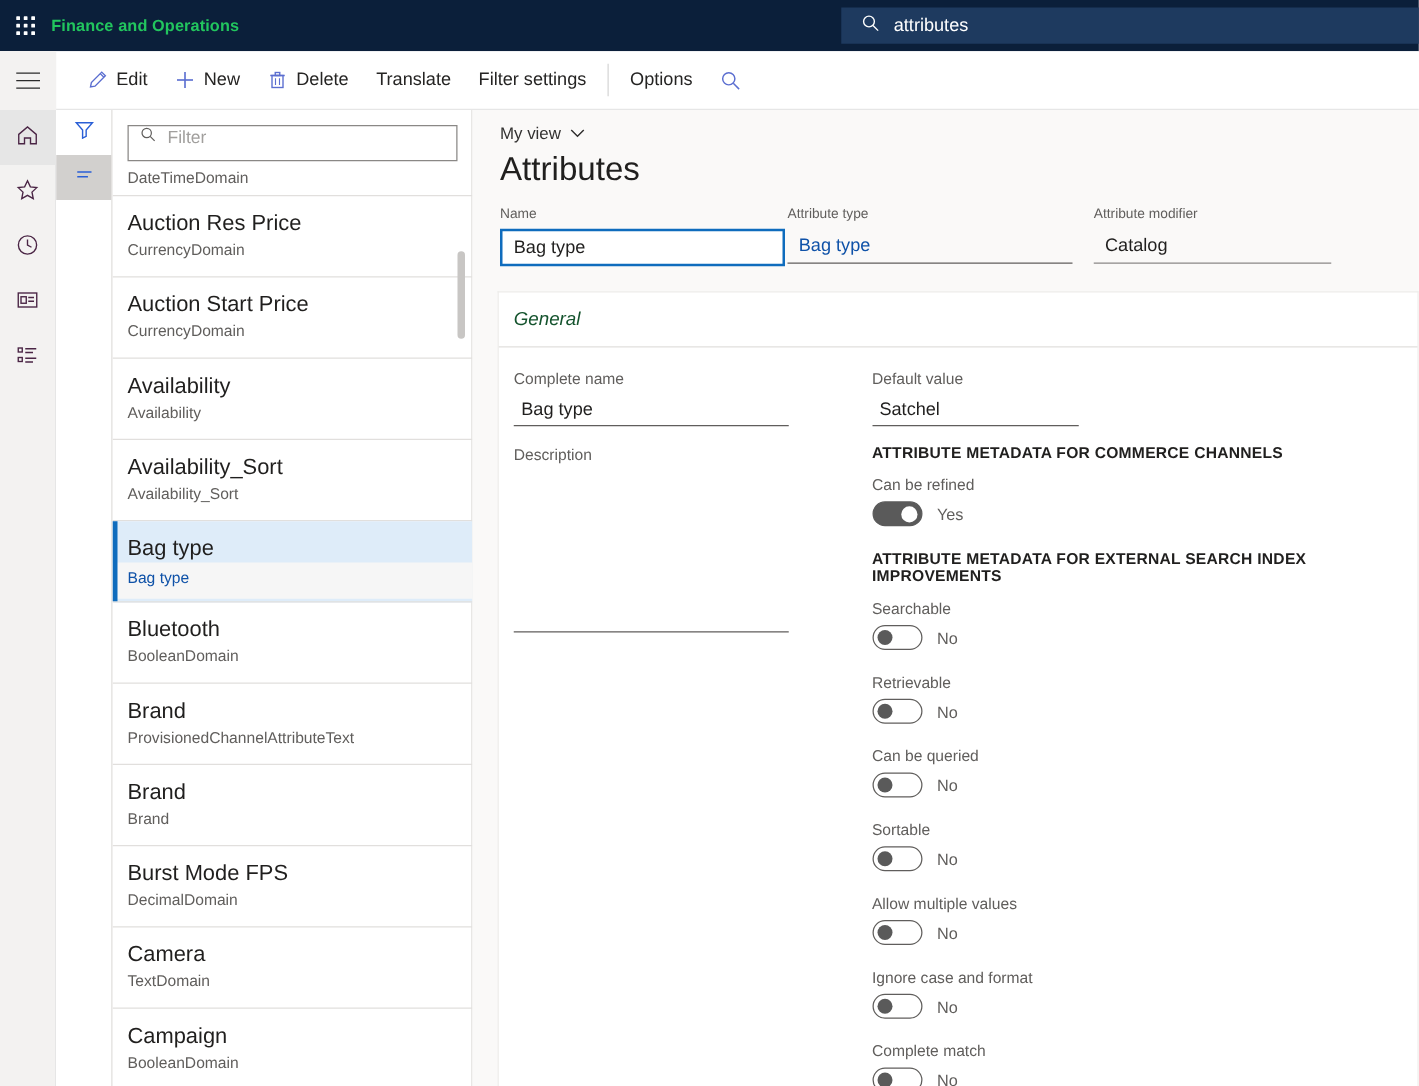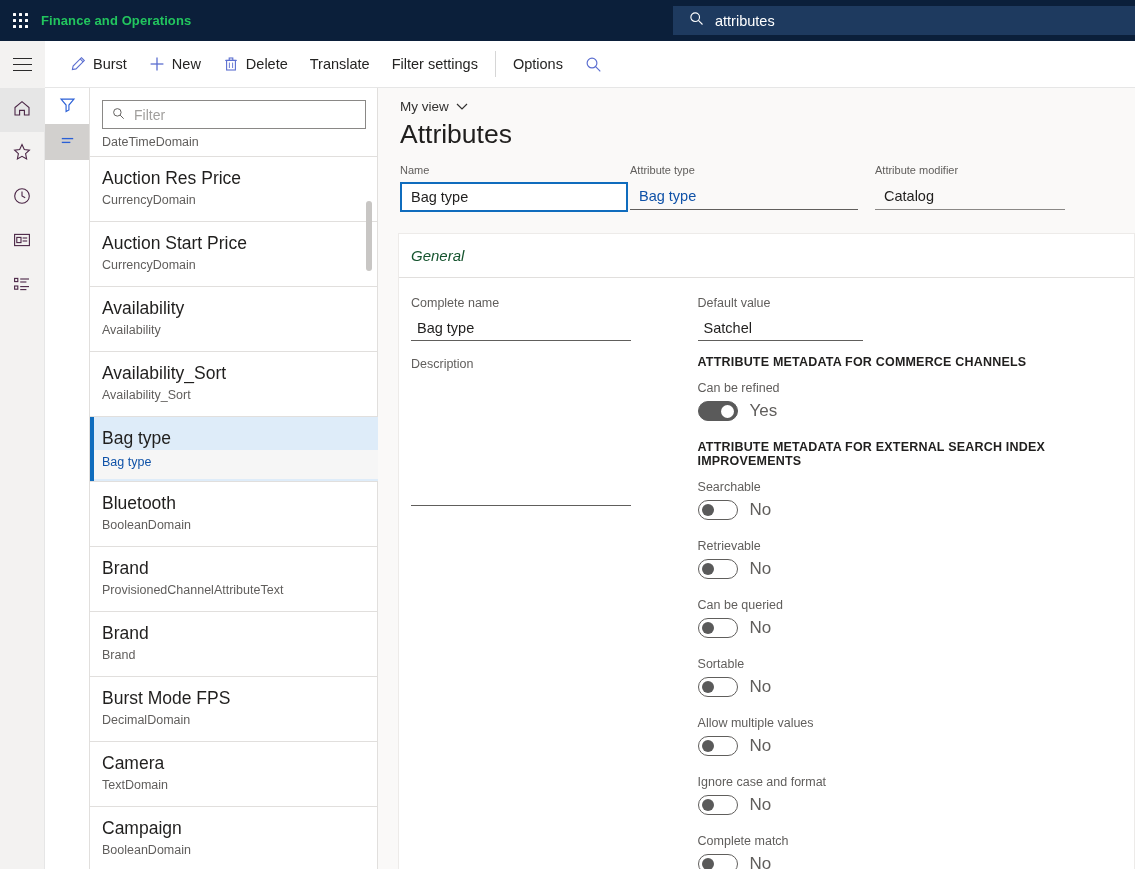--- a/index.html
+++ b/index.html
@@ -110,21 +110,21 @@
 
   .listbody {
     position: absolute; left: 45px; top: 0;
     width: 288px; height: 781px;
     overflow: hidden;
   }
   .filterbox {
     margin: 12px 12px 0 12px;
     height: 29px;
     border: 1px solid #8a8886;
-    display: flex; align-items: center;
+    display: flex; align-items: flex-start;
     padding-left: 9px;
     background: #ffffff;
   }
   .filterbox .mag { margin-right: 9px; }
   .filterbox .ph { color: #a19f9d; font-size: 14px; }
 
   .list-scroll { position: relative; margin-top: 6px; }
   .list-partial {
     padding: 0 0 7px 12px;
     font-size: 12.5px; color: #605e5c;
@@ -256,21 +256,21 @@
     position: absolute; left: 3px; top: 3px;
     width: 12px; height: 12px; border-radius: 50%;
     background: #5a5a5a;
   }
   .toggle.on { background: #5a5a5a; border: 1px solid #5a5a5a; }
   .toggle.on .knob {
     position: absolute; right: 3px; top: 3px;
     width: 13px; height: 13px; border-radius: 50%;
     background: #ffffff;
   }
-  .tgl-text { font-size: 17px; color: #605e5c; margin-left: 12px; }
+  .tgl-text { font-size: 13px; color: #605e5c; margin-left: 12px; }
 </style>
 </head>
 <body>
 
 <div class="topbar">
   <div class="waffle">
     <div class="waffle-grid">
       <i></i>
         <i></i>
         <i></i>
@@ -305,21 +305,21 @@
   </div>
   <div class="cmd-items">
 
     <div class="cmd-btn">
       <span class="ci">
         <svg width="16" height="16" viewBox="0 0 16 16">
           <path d="M11.4 1.7l2.9 2.9-8.3 8.3-3.6.7.7-3.6z" fill="none" stroke="#5b6ed0" stroke-width="1.1"></path>
           <line x1="10.2" y1="2.9" x2="13.1" y2="5.8" stroke="#5b6ed0" stroke-width="1.1"></line>
         </svg>
       </span>
-      <span>Burst</span>
+      <span>Edit</span>
     </div>
 
     <div class="cmd-btn">
       <span class="ci">
         <svg width="16" height="16" viewBox="0 0 16 16">
           <line x1="8" y1="1.6" x2="8" y2="14.4" stroke="#5b6ed0" stroke-width="1.3"></line>
           <line x1="1.6" y1="8" x2="14.4" y2="8" stroke="#5b6ed0" stroke-width="1.3"></line>
         </svg>
       </span>
       <span>New</span>

